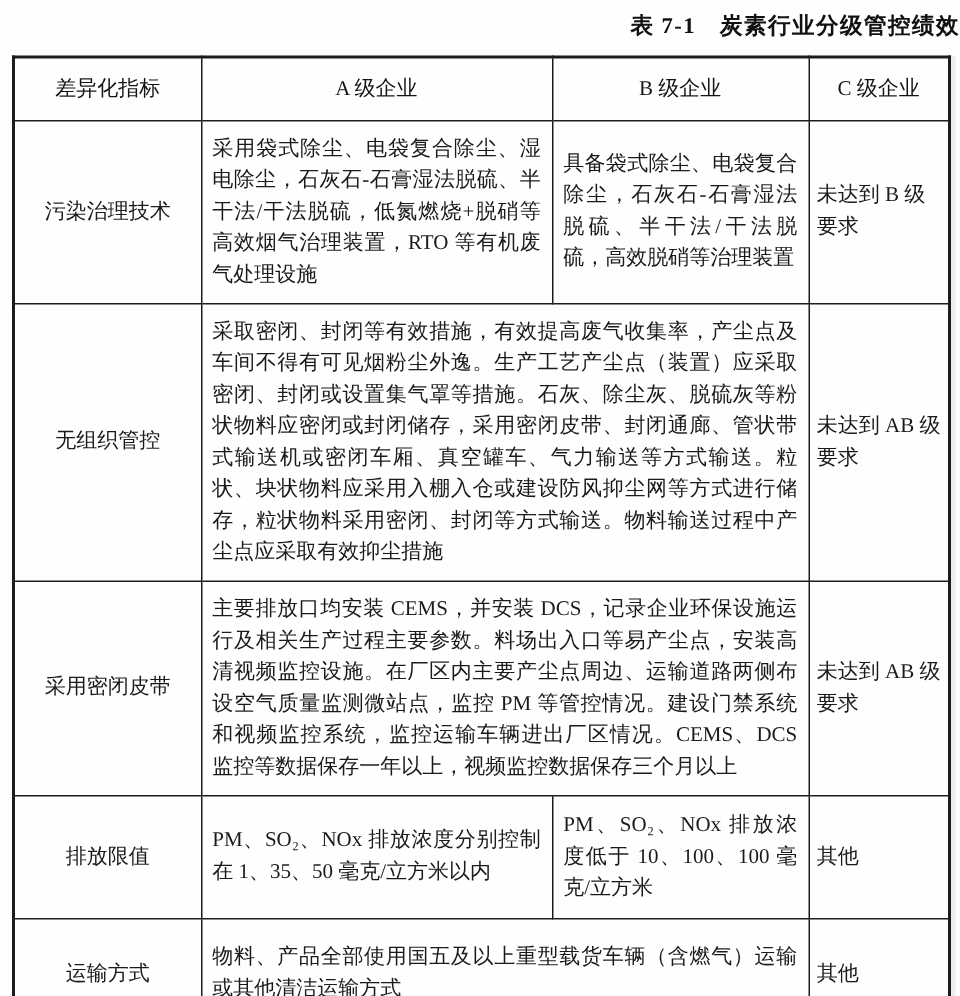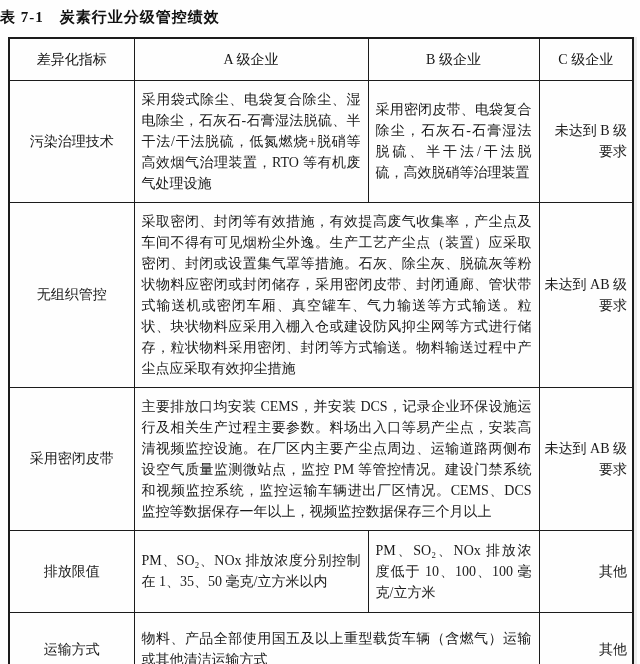--- a/index.html
+++ b/index.html
@@ -15,21 +15,21 @@
     color: #1a1a1a;
     -webkit-font-smoothing: antialiased;
   }
   .page {
     position: relative;
     width: 640px;
     height: 664px;
     background: #fefefe;
   }
   .doc-title {
-    text-align: left;
+    text-align: right;
     font-weight: bold;
     font-size: 15px;
     letter-spacing: 1px;
     padding-top: 8px;
     margin: 0 0 10px 0;
     color: #111111;
   }
   table.grading {
     border-collapse: collapse;
     table-layout: fixed;
@@ -60,21 +60,21 @@
   }
   td.indicator-cell {
     text-align: center;
     padding: 4px 4px;
   }
   td.content-cell {
     text-align: justify;
     text-justify: inter-ideograph;
   }
   td.grade-c-cell {
-    text-align: right;
+    text-align: left;
     padding: 18px 5px;
   }
   tr.r1 { height: 116px; }
   tr.r2 { height: 185px; }
   tr.r3 { height: 130px; }
   tr.r4 { height: 82px; }
   tr.r5 { height: 75px; }
 </style>
 </head>
 <body>
@@ -95,21 +95,21 @@
         <tr class="header-row">
       <th>差异化指标</th>
       <th>A 级企业</th>
       <th>B 级企业</th>
       <th>C 级企业</th>
     </tr>
 
     <tr class="r1">
       <td class="indicator-cell">污染治理技术</td>
       <td class="content-cell">采用袋式除尘、电袋复合除尘、湿电除尘，石灰石-石膏湿法脱硫、半干法/干法脱硫，低氮燃烧+脱硝等高效烟气治理装置，RTO 等有机废气处理设施</td>
-      <td class="content-cell">采用密闭皮带、电袋复合除尘，石灰石-石膏湿法脱硫、半干法/干法脱硫，高效脱硝等治理装置</td>
+      <td class="content-cell">具备袋式除尘、电袋复合除尘，石灰石-石膏湿法脱硫、半干法/干法脱硫，高效脱硝等治理装置</td>
       <td class="grade-c-cell">未达到 B 级要求</td>
     </tr>
 
     <tr class="r2">
       <td class="indicator-cell">无组织管控</td>
       <td class="content-cell" colspan="2">采取密闭、封闭等有效措施，有效提高废气收集率，产尘点及车间不得有可见烟粉尘外逸。生产工艺产尘点（装置）应采取密闭、封闭或设置集气罩等措施。石灰、除尘灰、脱硫灰等粉状物料应密闭或封闭储存，采用密闭皮带、封闭通廊、管状带式输送机或密闭车厢、真空罐车、气力输送等方式输送。粒状、块状物料应采用入棚入仓或建设防风抑尘网等方式进行储存，粒状物料采用密闭、封闭等方式输送。物料输送过程中产尘点应采取有效抑尘措施</td>
       <td class="grade-c-cell">未达到 AB 级要求</td>
     </tr>
 
     <tr class="r3">

